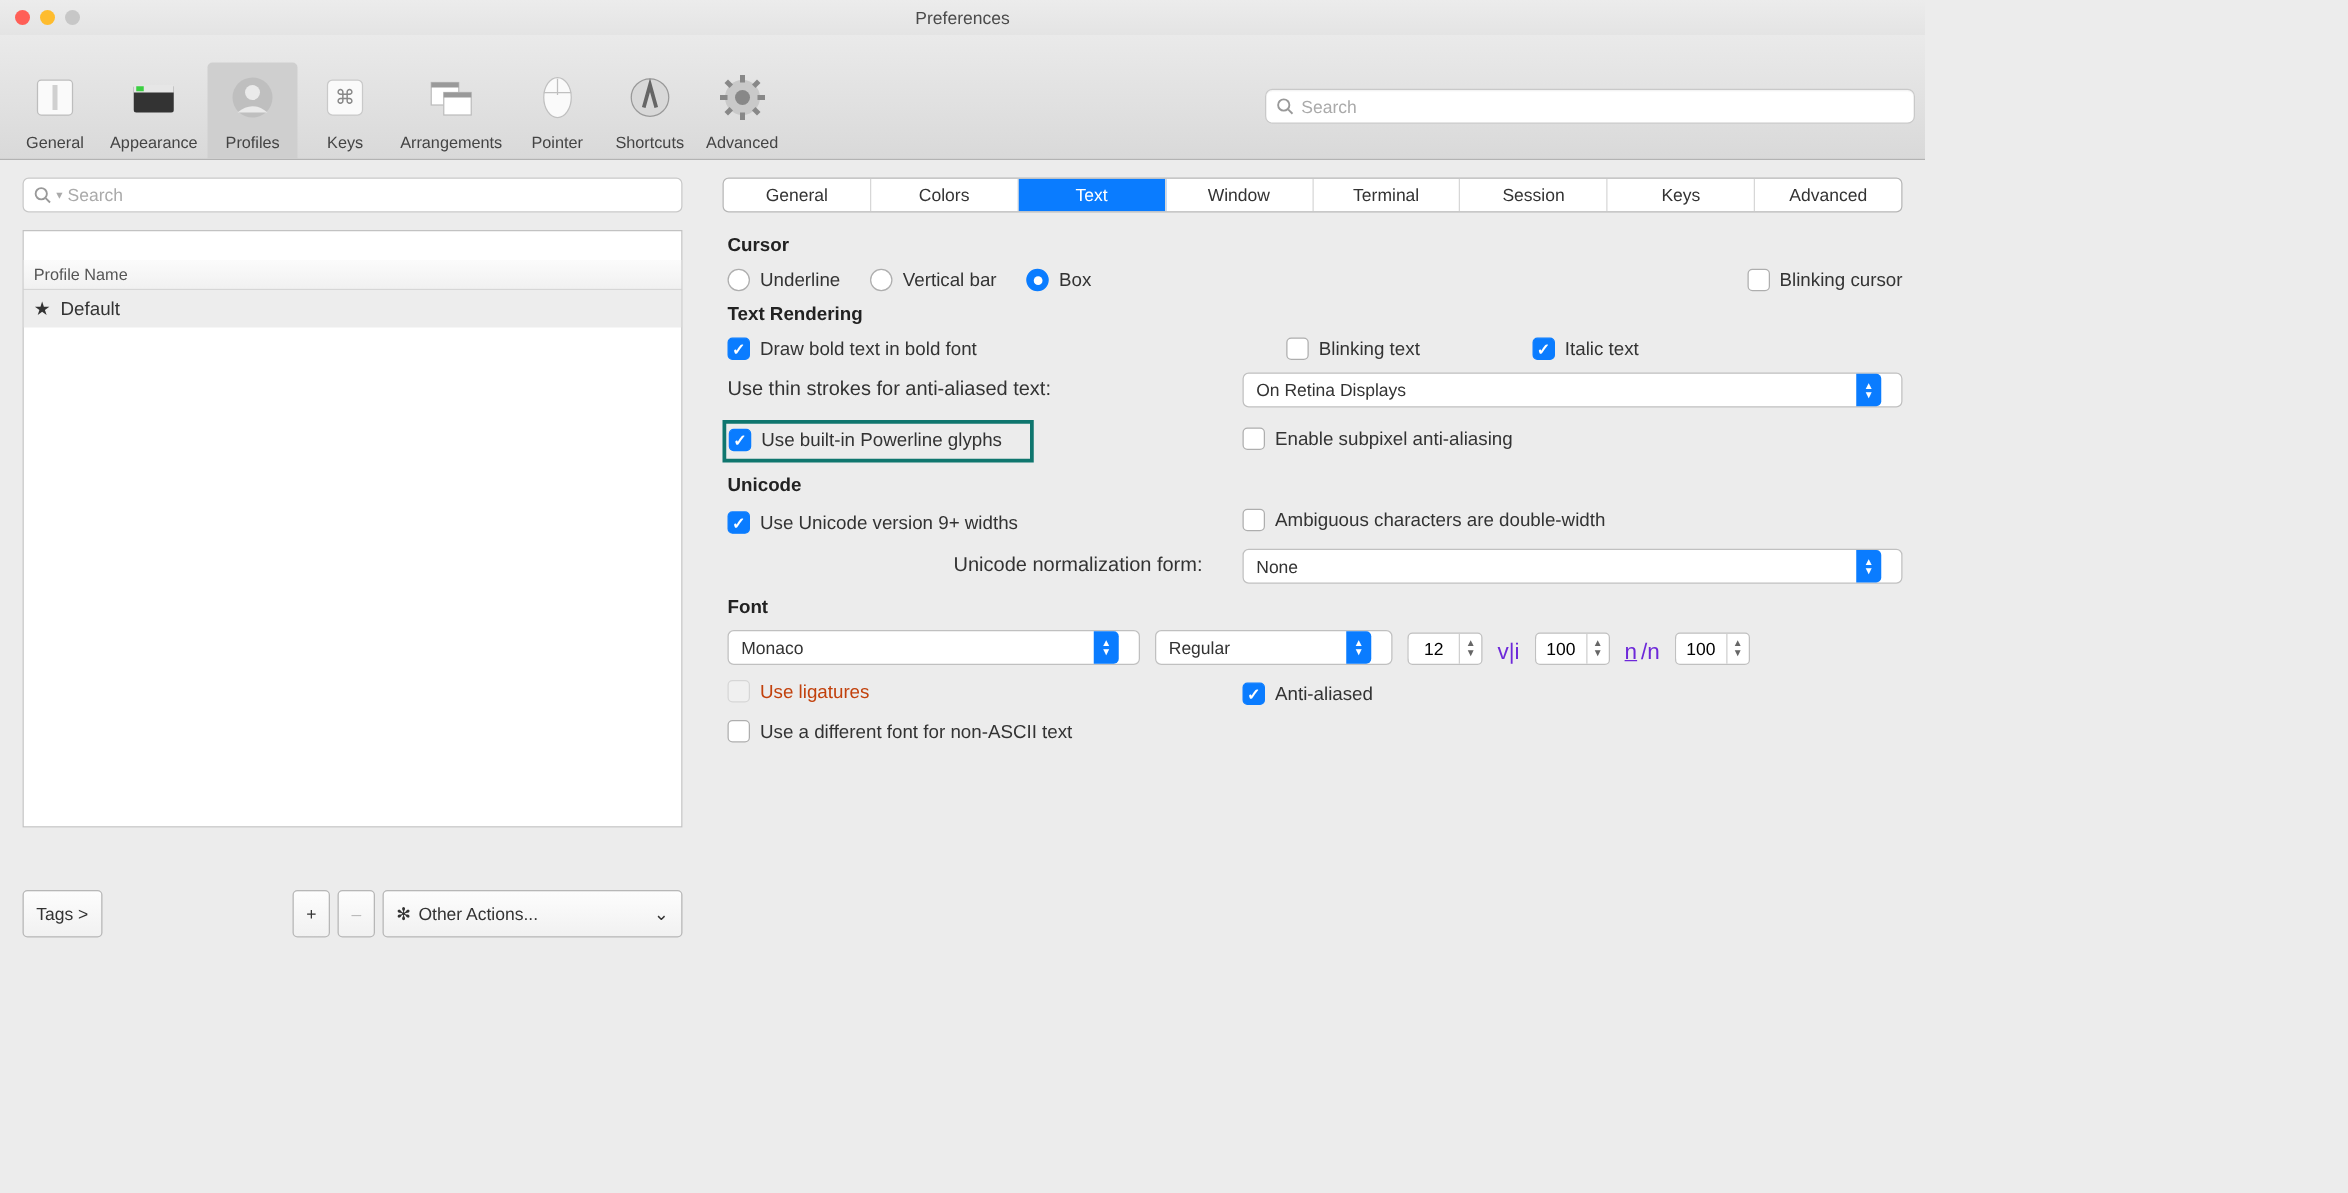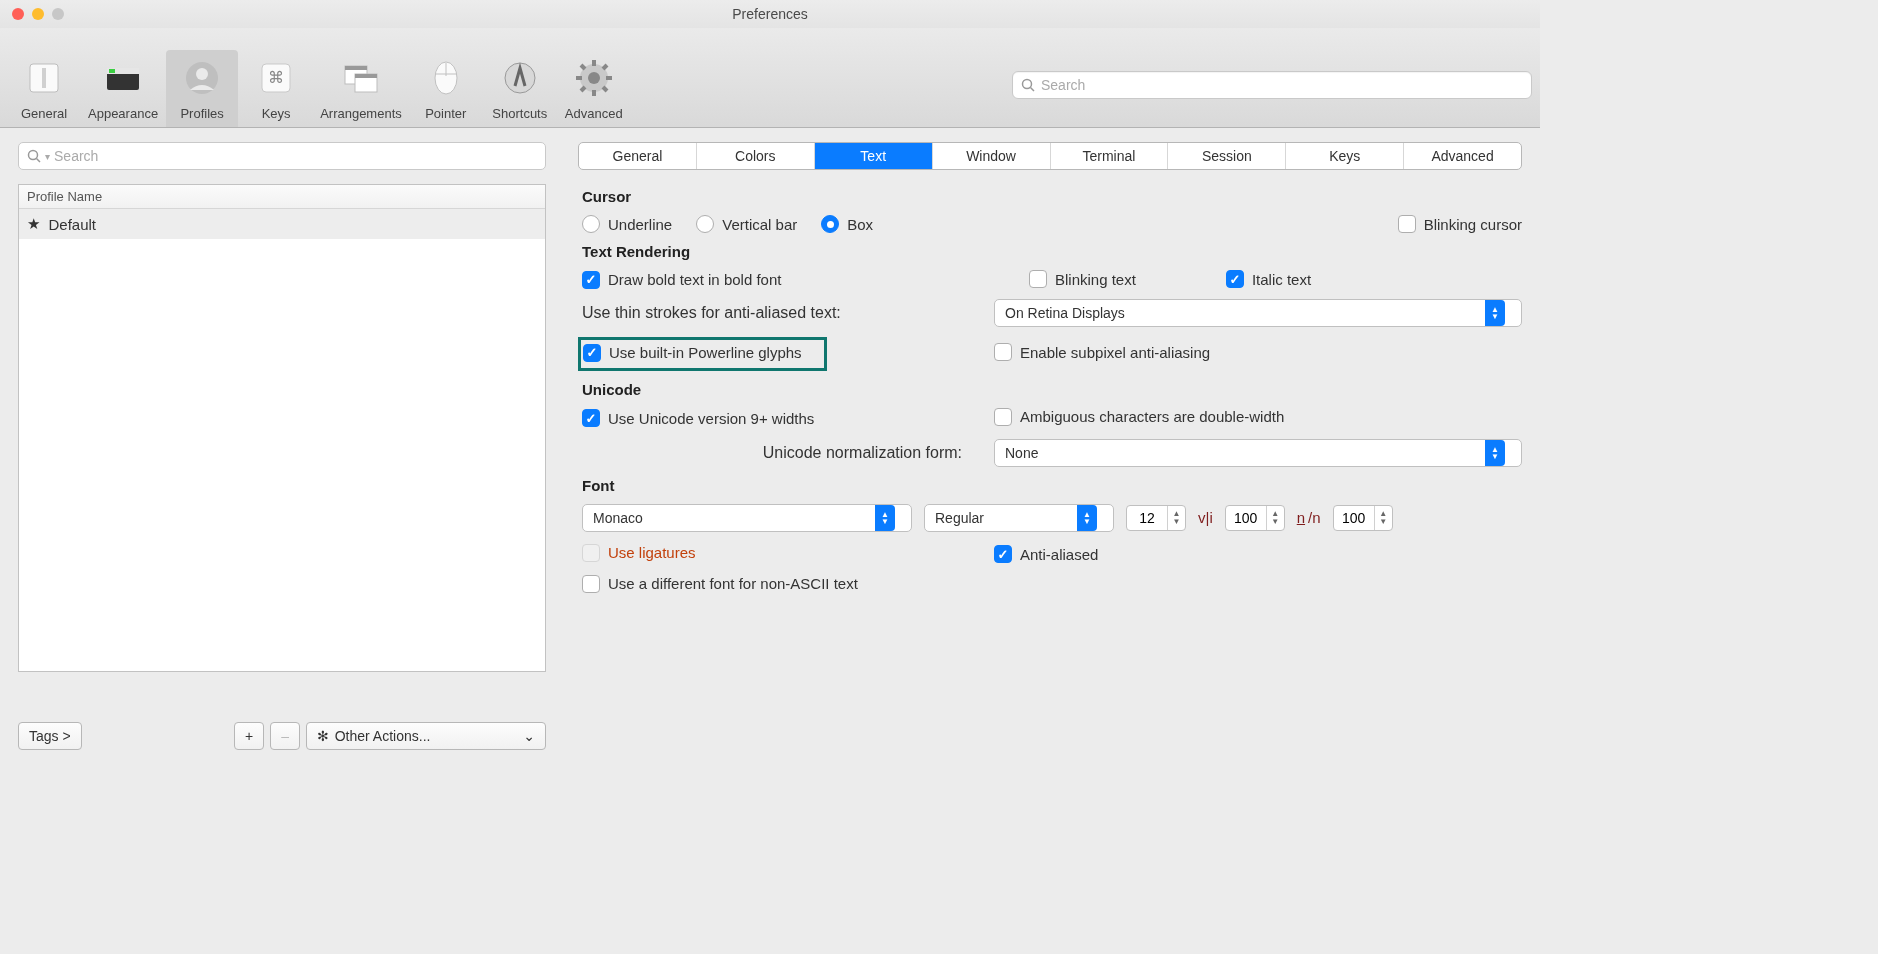--- a/index.html
+++ b/index.html
@@ -128,20 +128,21 @@
   background: #fff;
   display: flex;
   flex-direction: column;
 }
 .profile-header {
   background: linear-gradient(#fbfbfb,#f1f1f1);
   border-bottom: 1px solid #d6d6d6;
   padding: 4px 8px;
   font-size: 13px;
   color: #555;
+  margin-top: 23px;
 }
 .profile-row {
   display: flex;
   align-items: center;
   padding: 6px 8px;
   gap: 8px;
   font-size: 15px;
   background: #ededed;
 }
 .profile-row .star { font-size: 15px; }
@@ -153,21 +154,21 @@
 .btn {
   background: linear-gradient(#fdfdfd,#f1f1f1);
   border: 1px solid #b7b7b7;
   border-radius: 4px;
   padding: 3px 10px;
   font-size: 14px;
   color: #333;
   display: inline-flex;
   align-items: center;
   gap: 6px;
-  height: 28px;
+  height: 38px;
   cursor: default;
   margin-top: 32px;
 }
 .btn.disabled { color: #bbb; }
 .btn.wide { flex: 0 0 auto; min-width: 240px; justify-content: flex-start; }
 .btn .chev { margin-left: auto; }
 
 .content {
   flex: 1;
   padding: 14px 18px 10px 18px;
@@ -306,27 +307,27 @@
   width: 18px;
   border-left: 1px solid #d0d0d0;
   display: flex; flex-direction: column;
   font-size: 8px; line-height: 8px;
   align-items: center; justify-content: center;
   color: #666;
   height: 100%;
 }
 .font-row {
   display: flex;
-  align-items: center;
+  align-items: flex-end;
   gap: 12px;
   margin: 6px 0 12px 4px;
 }
 .spacing-label {
-  font-size: 15px;
-  color: #7f1d1d;
+  font-size: 18px;
+  color: #6d28d9;
   display: inline-flex;
   align-items: center;
   gap: 3px;
 }
 </style>
 </head>
 <body>
 
 <div class="titlebar">
   <div class="traffic-lights">

